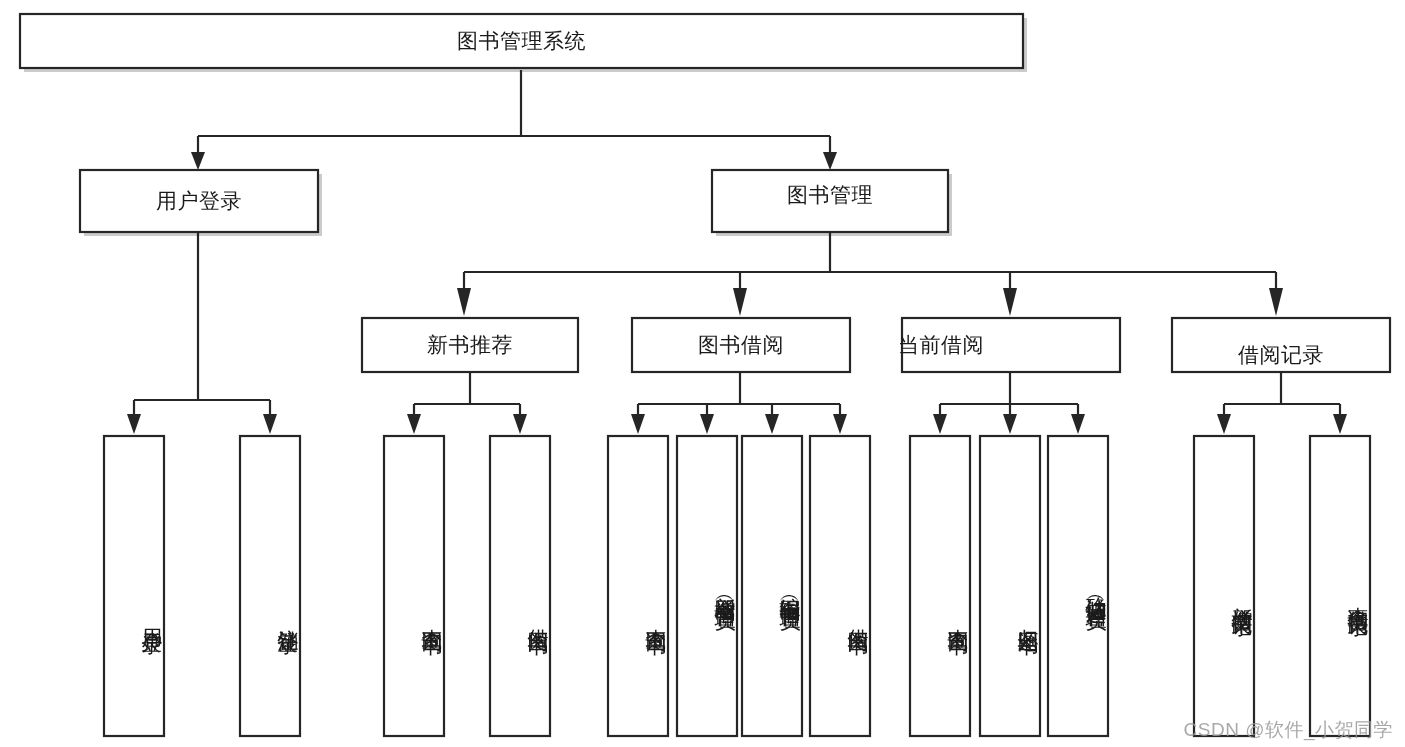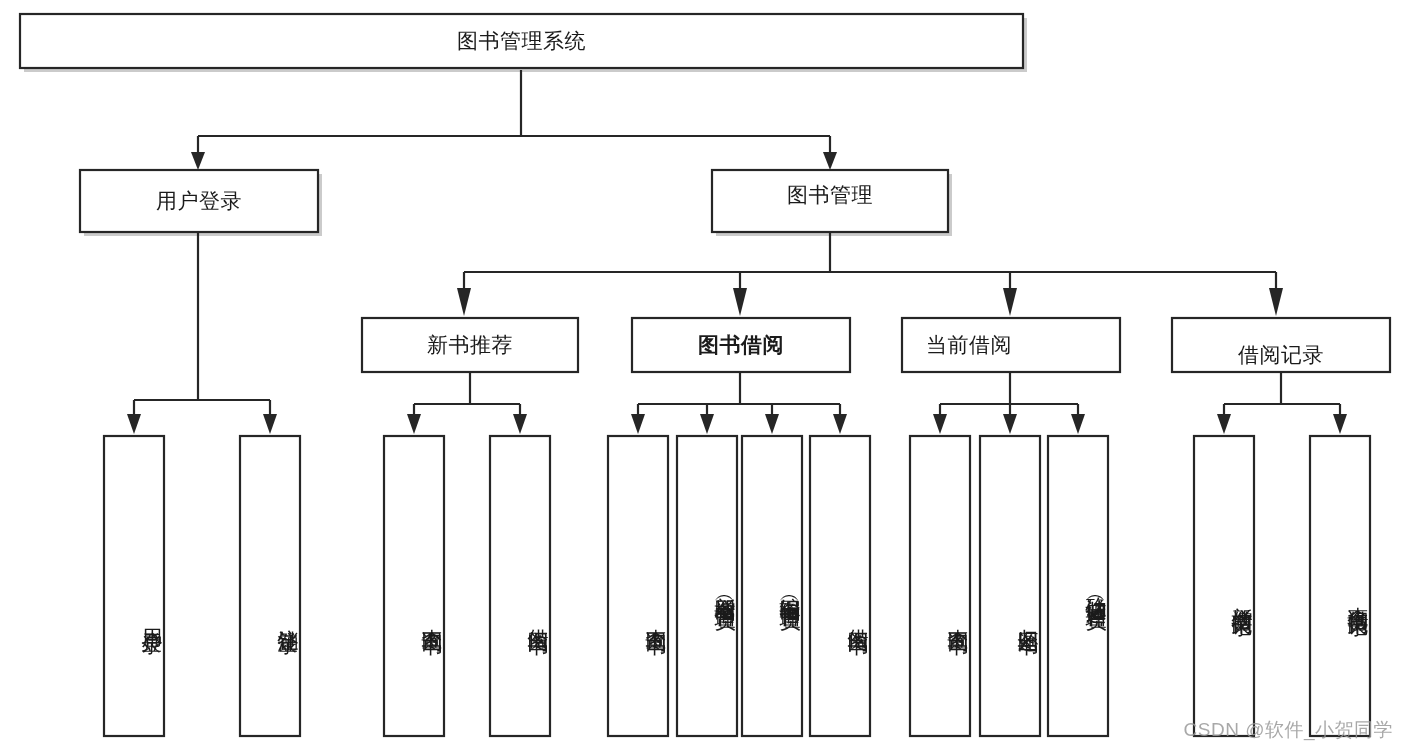--- a/index.html
+++ b/index.html
@@ -177,22 +177,22 @@
     <rect class="node-box" x="1194" y="436" width="60" height="300"></rect>
     <rect class="node-box" x="1310" y="436" width="60" height="300"></rect>
   </svg>
 
   <div class="node-label-h" style="left:20px; top:14px; width:1003px; height:54px;border-radius:7px;">图书管理系统</div>
 
   <div class="node-label-h" style="left:80px; top:170px; width:238px; height:62px;">用户登录</div>
   <div class="node-label-h" style="left:712px; top:170px; width:236px; height:49px;border-radius:18px;">图书管理</div>
 
   <div class="node-label-h" style="left:362px; top:318px; width:216px; height:54px;border-radius:14px;">新书推荐</div>
-  <div class="node-label-h" style="left:632px; top:318px; width:218px; height:54px;font-weight:bold;">图书借阅</div>
-  <div class="node-label-h" style="left:876px; top:318px; width:186px; height:54px;text-align:center;">当前借阅</div>
+  <div class="node-label-h" style="left:632px; top:318px; width:218px; height:54px;">图书借阅</div>
+  <div class="node-label-h" style="left:848px; top:318px; width:186px; height:54px;text-align:center;">当前借阅</div>
   <div class="node-label-h" style="left:1172px; top:328px; width:218px; height:54px;">借阅记录</div>
 
   <div class="node-label-v" style="left:104px; top:506px; width:60px; height:220px;">用户登录</div>
   <div class="node-label-v" style="left:240px; top:506px; width:60px; height:220px;">注销登录</div>
 
   <div class="node-label-v" style="left:384px; top:506px; width:60px; height:220px;">查询图书</div>
   <div class="node-label-v" style="left:490px; top:506px; width:60px; height:220px;">借阅图书</div>
 
   <div class="node-label-v" style="left:608px; top:506px; width:60px; height:220px;">查询图书</div>
   <div class="node-label-v" style="left:677px; top:444px; width:60px; height:290px;">新增图书（管理员）</div>

